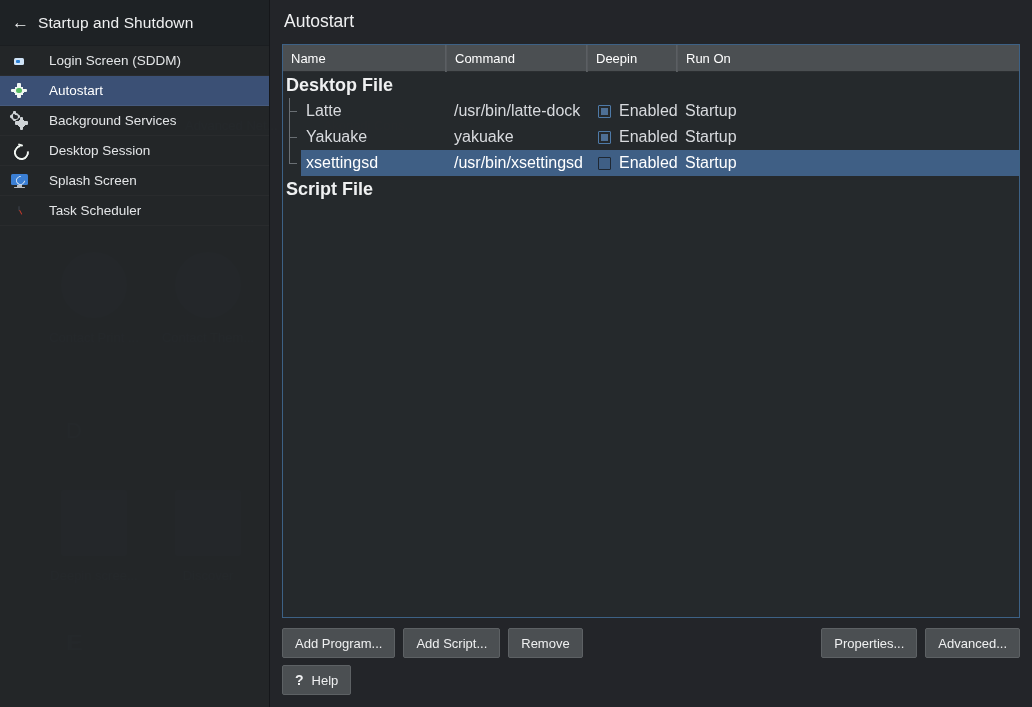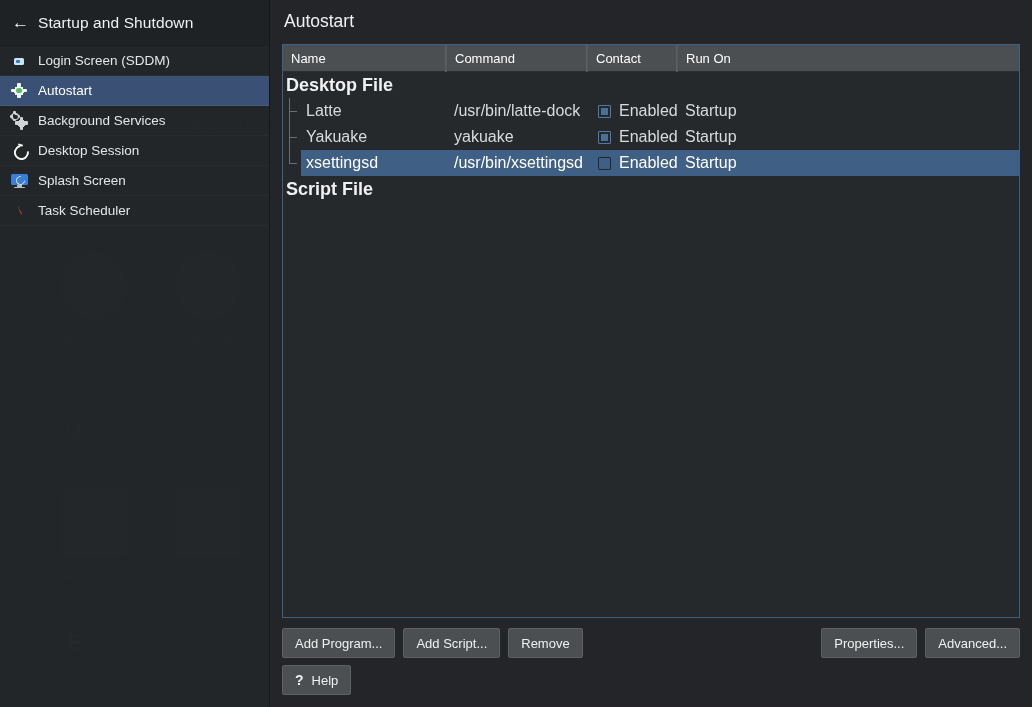--- a/index.html
+++ b/index.html
@@ -50,21 +50,21 @@
     background: rgba(28,31,34,0.55);
   }
   .sb-back {
     font-size: 17px; line-height: 1; color: #eff0f1;
     width: 16px; text-align: center; cursor: pointer;
   }
   .sb-title { font-size: 15.5px; color: #eff0f1; letter-spacing: .1px; }
 
   .sb-list { flex: 1; overflow: hidden; }
   .sb-item {
-    height: 30px; display: flex; align-items: center; gap: 10px;
+    height: 30px; display: flex; align-items: center; gap: 21px;
     padding-left: 10px; cursor: pointer;
     border-bottom: 1px solid rgba(255,255,255,0.028);
     font-size: 13.5px; color: #e3e5e7;
   }
   .sb-item.selected {
     background: #3b5075;
     color: #ffffff;
     border-bottom: 1px solid rgba(255,255,255,0.06);
   }
   .sb-ico { width: 18px; height: 18px; flex: 0 0 18px; position: relative; }
@@ -302,21 +302,21 @@
     </div>
   </div>
 
   <div class="main">
     <div class="page-title">Autostart</div>
 
     <div class="table-wrap">
       <div class="thead">
         <div class="th c-name">Name</div>
         <div class="th c-cmd">Command</div>
-        <div class="th c-stat">Contact</div>
+        <div class="th c-stat">Deepin</div>
         <div class="th c-run">Run On</div>
       </div>
 
       <div class="tbody">
 
         <div class="group-row">
           <span>Desktop File</span>
         </div>
 
         <div class="row">

